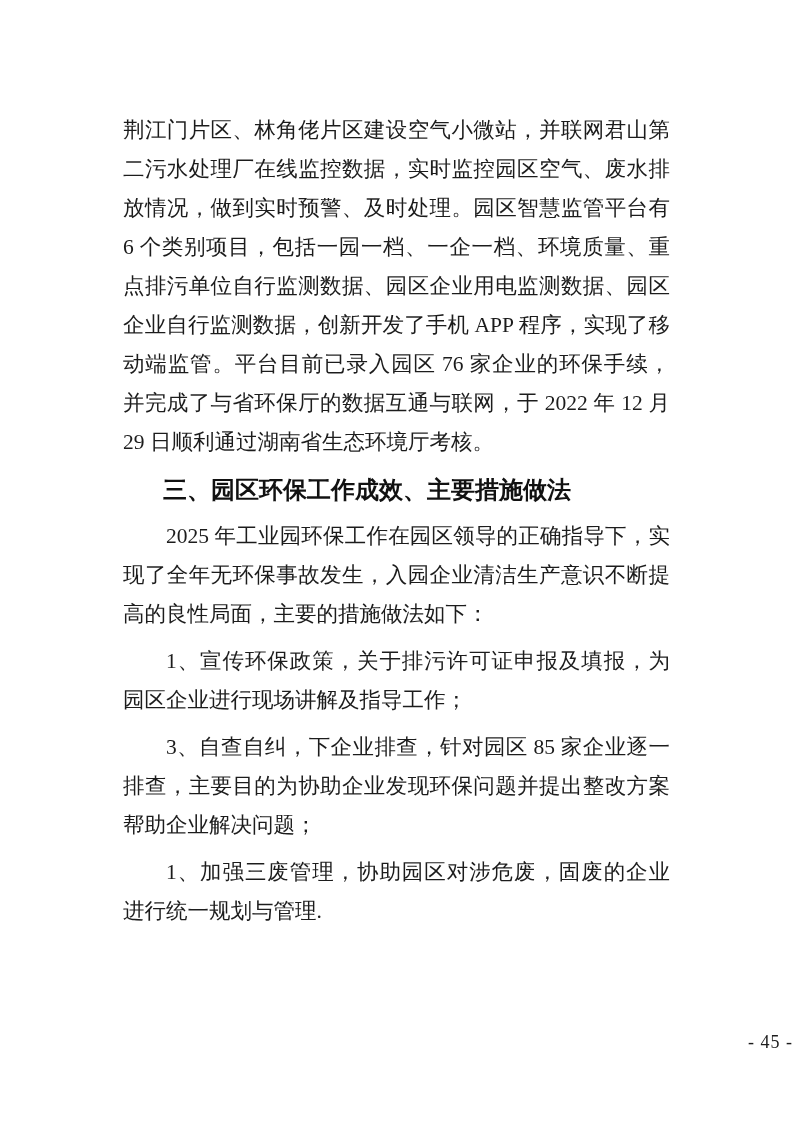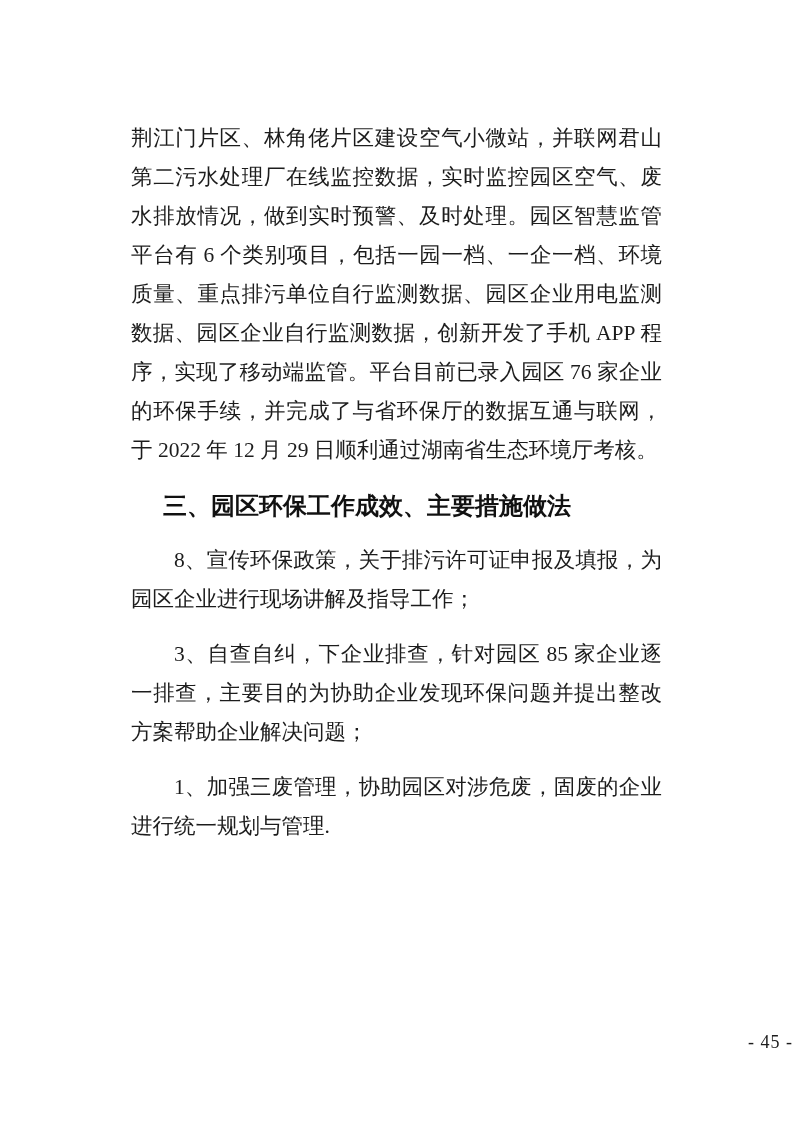--- a/index.html
+++ b/index.html
@@ -16,21 +16,21 @@
     font-family: "Liberation Serif", serif;
     color: #1c1c1c;
   }
   .content {
     position: absolute;
     left: 115px;
     top: 103px;
     width: 563px;
   }
   .para {
-    margin: 16px;
+    margin: 8px;
     font-size: 21.5px;
     line-height: 39px;
     text-align: justify;
     text-justify: inter-character;
     text-indent: 2em;
     word-break: break-all;
     color: #1c1c1c;
   }
   .para.no-indent {
     text-indent: 0;
@@ -56,20 +56,21 @@
     color: #1c1c1c;
   }
 </style>
 </head>
 <body>
 
 <div class="page">
   <main class="content">
     <p class="para no-indent">荆江门片区、林角佬片区建设空气小微站，并联网君山第二污水处理厂在线监控数据，实时监控园区空气、废水排放情况，做到实时预警、及时处理。园区智慧监管平台有 6 个类别项目，包括一园一档、一企一档、环境质量、重点排污单位自行监测数据、园区企业用电监测数据、园区企业自行监测数据，创新开发了手机 APP 程序，实现了移动端监管。平台目前已录入园区 76 家企业的环保手续，并完成了与省环保厅的数据互通与联网，于 2022 年 12 月 29 日顺利通过湖南省生态环境厅考核。</p>
     <h2 class="heading">三、园区环保工作成效、主要措施做法</h2>
-    <p class="para">8、宣传环保政策，关于排污许可证申报及填报，为园区企业进行现场讲解及指导工作；</p>
+    <p class="para">2025 年工业园环保工作在园区领导的正确指导下，实现了全年无环保事故发生，入园企业清洁生产意识不断提高的良性局面，主要的措施做法如下：</p>
+    <p class="para">1、宣传环保政策，关于排污许可证申报及填报，为园区企业进行现场讲解及指导工作；</p>
     <p class="para">3、自查自纠，下企业排查，针对园区 85 家企业逐一排查，主要目的为协助企业发现环保问题并提出整改方案帮助企业解决问题；</p>
     <p class="para">1、加强三废管理，协助园区对涉危废，固废的企业进行统一规划与管理.</p>
   </main>
   <footer class="footer">
     <span>- 45 -</span>
   </footer>
 </div>
 
 </body></html>

